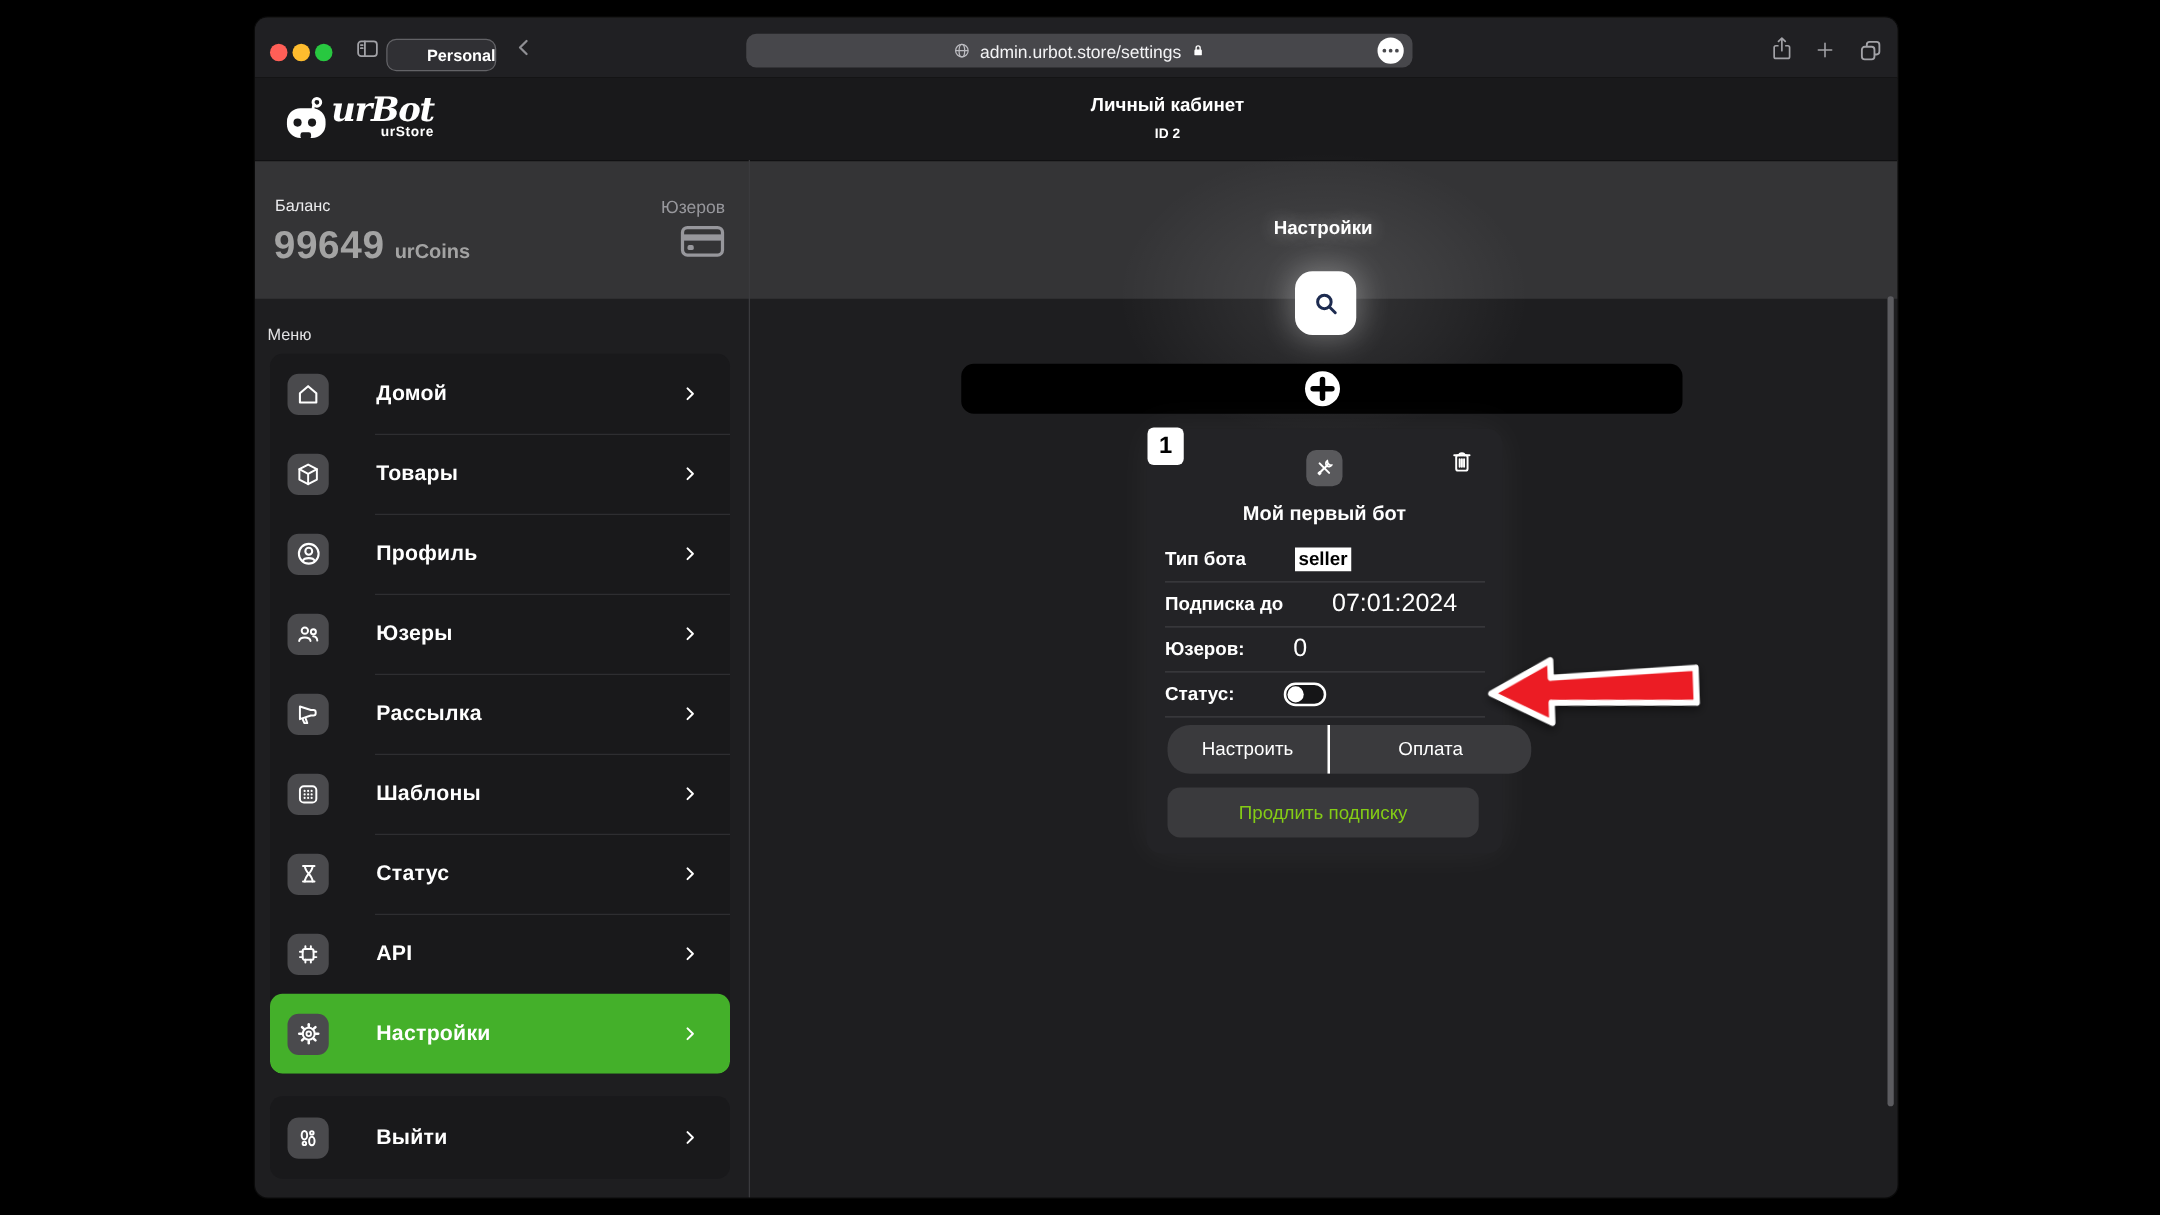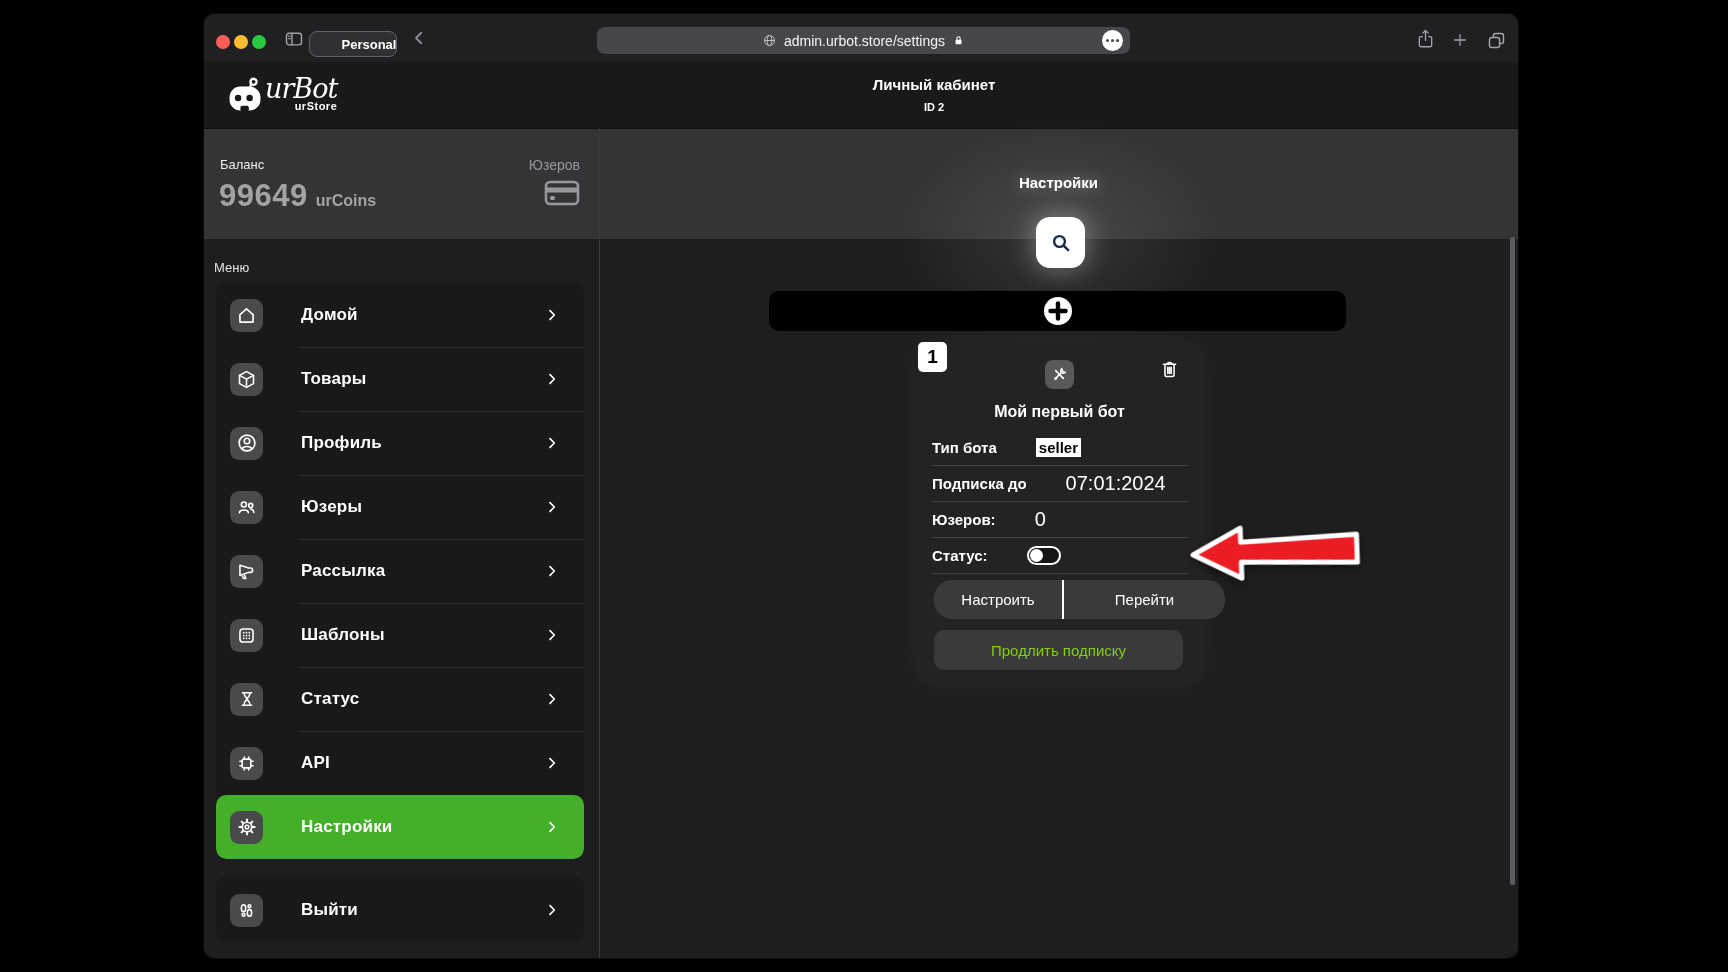--- a/index.html
+++ b/index.html
@@ -20,21 +20,21 @@
           display:flex;align-items:center;justify-content:center;gap:7px;}
   .url-text{color:#f3f3f5;font-size:14px;}
   .dots-btn{position:absolute;right:7px;top:3px;width:21px;height:21px;border-radius:50%;background:#fff;
             display:flex;align-items:center;justify-content:center;gap:2px;}
   .dots-btn i{width:3px;height:3px;border-radius:50%;background:#4a4a4e;display:block;}
 
   
   .site-header{position:absolute;left:0;top:48px;width:100%;height:66px;background:#19191b;}
   .logo{position:absolute;left:24px;top:12px;display:flex;align-items:flex-start;}
   .logo-text{margin-left:3px;color:#fff;}
-  .logo-name{font-family:"DejaVu Serif","Liberation Serif",serif;font-style:italic;font-weight:400;
+  .logo-name{font-family:"DejaVu Serif","Liberation Serif",serif;font-style:italic;font-weight:700;
              font-size:27px;line-height:30px;letter-spacing:-1px;}
   .logo-sub{font-size:11px;font-weight:700;text-align:right;margin-top:-4px;letter-spacing:.5px;}
   .head-title{position:absolute;left:730px;top:13px;transform:translateX(-50%);text-align:center;color:#fff;}
   .head-title .t1{font-size:15px;font-weight:700;line-height:20px;}
   .head-title .t2{font-size:11px;font-weight:700;line-height:12px;margin-top:6px;}
 
   
   .band{position:absolute;left:0;top:114px;width:100%;height:110px;background:#343436;border-top:1px solid #101012;}
   .balance-label{position:absolute;left:16px;top:143px;font-size:13px;color:#ececee;}
   .balance-row{position:absolute;left:15px;top:164px;display:flex;align-items:baseline;color:#a3a3a3;}
@@ -443,21 +443,21 @@
           <span class="klabel">Статус:</span>
           <span class="toggle">
               <span class="knob"></span>
             </span>
         </div>
       </div>
 
       <div class="btn-row">
         <div class="btn-cell c1">Настроить</div>
         <div class="btn-sep"></div>
-        <div class="btn-cell c2">Перейти</div>
+        <div class="btn-cell c2">Оплата</div>
       </div>
       <div class="extend-btn">Продлить подписку</div>
     </div>
 
     <div class="arrow-wrap">
       <svg width="178" height="66" viewBox="0 0 178 66">
         <polygon points="6,33 54,8 54,22 170,18 170,46 54,42 54,58" fill="#ec1c24" stroke="#fff" stroke-width="5" stroke-linejoin="round"></polygon>
       </svg>
     </div>
 

